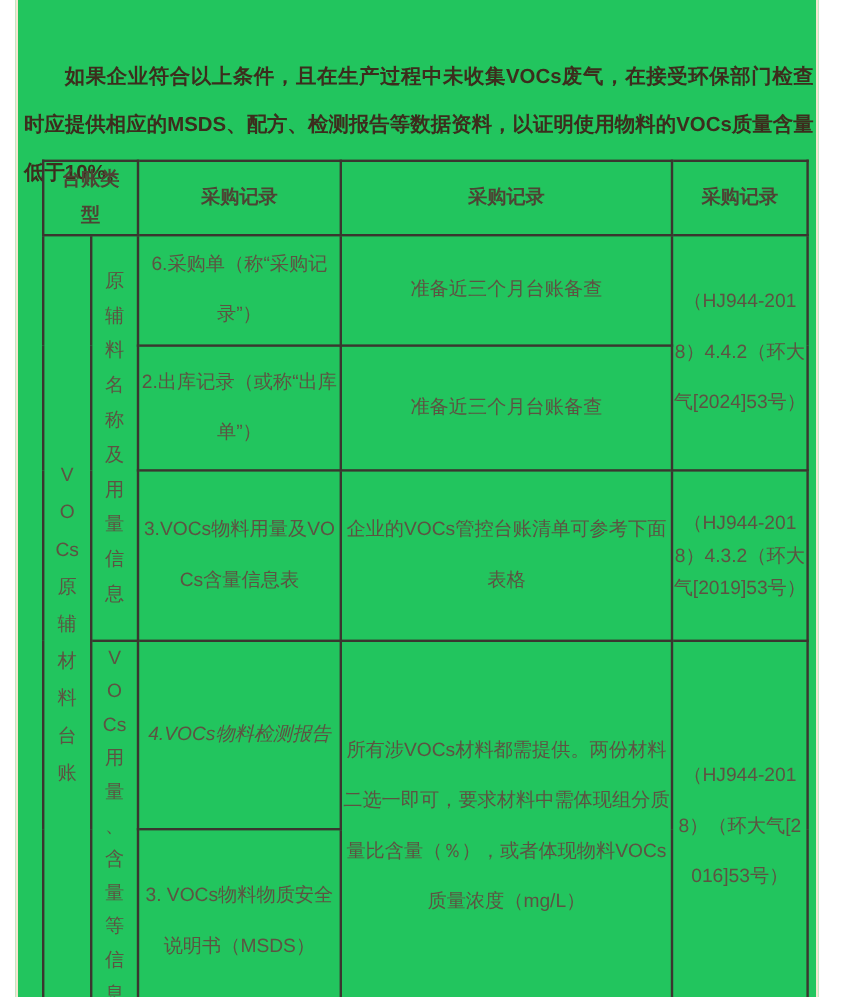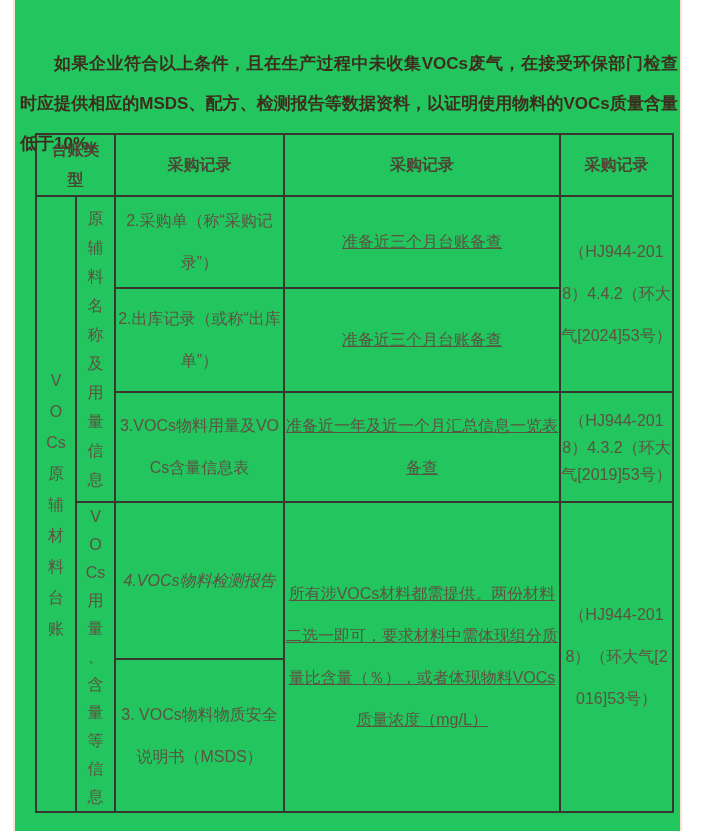--- a/index.html
+++ b/index.html
@@ -53,39 +53,39 @@
     font-size: 16px;
     text-align: center;
     vertical-align: middle;
     padding: 0;
     line-height: 42px;
     word-break: break-all;
   }
   tr.head  { height: 57px; }
   tr.r1 { height: 92px; }
   tr.r2 { height: 104px; }
-  tr.r3 { height: 110px; }
+  tr.r3 { height: 142px; }
   tr.r4 { height: 155px; }
   tr.r5 { height: 151px; }
   tr.head td {
     font-weight: bold;
     color: #4d4434;
     font-size: 16px;
     line-height: 30px;
     padding: 0 8px;
   }
   td.vert { font-size: 15px; padding: 0; }
   td.vert div { text-align: center; }
   td.v-main div { line-height: 31px; }
   td.v-top  div { line-height: 29px; }
   td.v-bot  div { line-height: 28px; }
   td.list { line-height: 40px; padding: 0 5px; }
   td.a-left  { text-align: left; padding-left: 10px; }
   td.a-left2 { text-align: left; padding-left: 4px; font-style: italic; }
-  td.req  { padding: 0 5px; text-decoration: underline; }
+  td.req  { padding: 0 5px; }
   td.pt14 { padding-top: 14px; }
   td.pt34 { padding-top: 34px; }
   td.pt48 { padding-top: 48px; }
   td.basis {
     font-size: 15px;
     line-height: 42px;
     padding: 0 3px;
   }
   td.basis.tight { line-height: 27px; }
 </style>
@@ -129,31 +129,31 @@
             <div>辅</div>
             <div>料</div>
             <div>名</div>
             <div>称</div>
             <div>及</div>
             <div>用</div>
             <div>量</div>
             <div>信</div>
             <div>息</div>
           </td>
-        <td class="list a-left">2.采购单（称“采购记录”）</td>
+        <td class="list a-left">6.采购单（称“采购记录”）</td>
         <td class="req">准备近三个月台账备查</td>
         <td rowspan="2" class="basis pt34">（HJ944-2018）4.4.2（环大气[2024]53号）</td>
       </tr>
       <tr class="r2">
         <td class="list">2.出库记录（或称“出库单”）</td>
         <td class="req">准备近三个月台账备查</td>
       </tr>
       <tr class="r3">
         <td class="list">3.VOCs物料用量及VOCs含量信息表</td>
-        <td class="req pt14">准备近一年及近一个月汇总信息一览表备查</td>
+        <td class="req pt14">企业的VOCs管控台账清单可参考下面表格</td>
         <td class="basis tight pt14">（HJ944-2018）4.3.2（环大气[2019]53号）</td>
       </tr>
       <tr class="r4">
         <td rowspan="2" class="vert v-bot">
             <div>V</div>
             <div>O</div>
             <div>Cs</div>
             <div>用</div>
             <div>量</div>
             <div>、</div>

